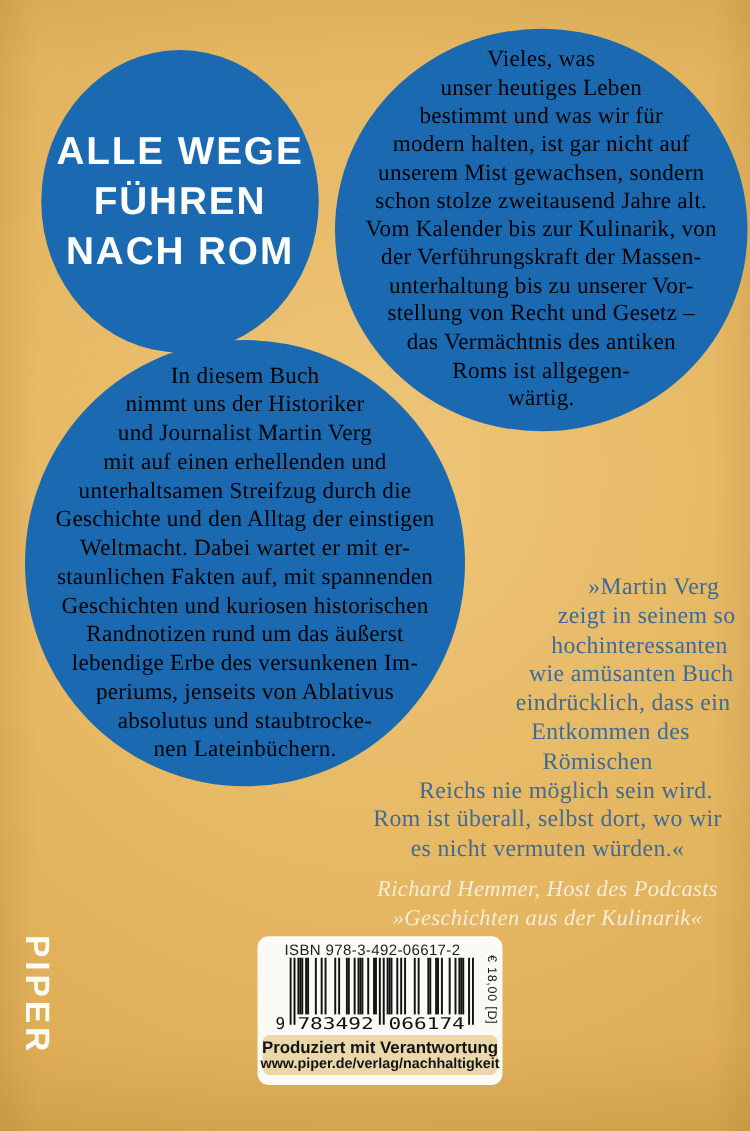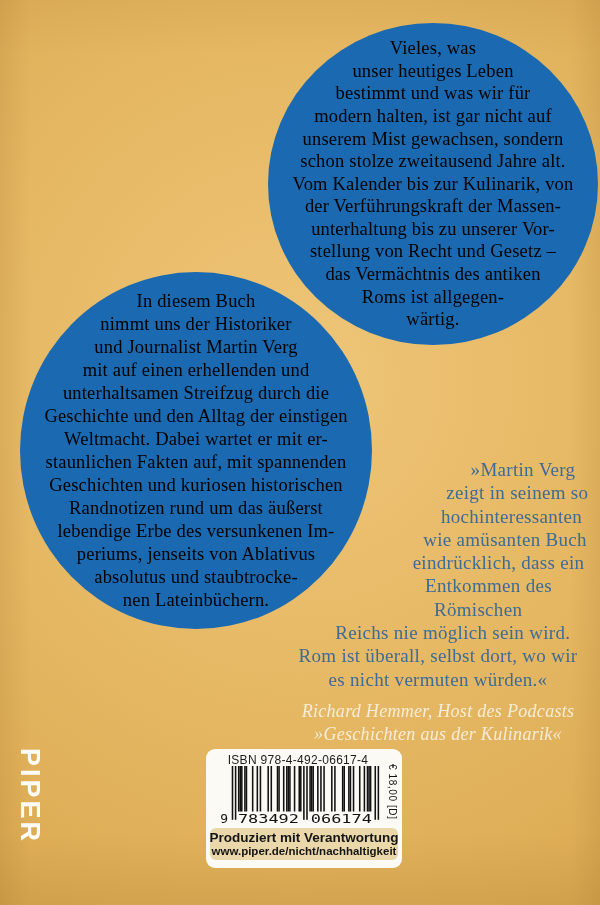--- a/index.html
+++ b/index.html
@@ -85,20 +85,25 @@
     font-family:"Liberation Sans",sans-serif;color:#141414;
   }
   .eco-claim{font-size:13.5px;font-weight:700;line-height:15px;white-space:nowrap;}
   .eco-url{font-size:11.5px;font-weight:700;line-height:13px;white-space:nowrap;}
 </style>
 </head>
 <body>
 
 <div class="cover">
 
+  <div class="circle title-circle">
+    <div class="title-text">ALLE WEGE
+FÜHREN
+NACH ROM</div>
+  </div>
 
   <div class="circle blurb-circle">
     <div class="circle-text">Vieles, was
 unser heutiges Leben
 bestimmt und was wir für
 modern halten, ist gar nicht auf
 unserem Mist gewachsen, sondern
 schon stolze zweitausend Jahre alt.
 Vom Kalender bis zur Kulinarik, von
 der Verführungskraft der Massen-
@@ -137,21 +142,21 @@
 Reichs nie möglich sein wird.
 Rom ist überall, selbst dort, wo wir
 es nicht vermuten würden.«</div>
     <div class="quote-attribution">Richard Hemmer, Host des Podcasts
 »Geschichten aus der Kulinarik«</div>
   </div>
 
   <div class="publisher">PIPER</div>
 
   <div class="isbn-label">
-    <div class="isbn-line">ISBN 978-4-492-06617-4</div>
+    <div class="isbn-line">ISBN 978-3-492-06617-2</div>
     <div class="barcode">
         <svg viewBox="-12 0 156 58" xmlns="http://www.w3.org/2000/svg">
           <rect x="0" y="0" width="1.5" height="52" fill="#121212"></rect>
           <rect x="3" y="0" width="1.5" height="52" fill="#121212"></rect>
           <rect x="6" y="0" width="1.5" height="44" fill="#121212"></rect>
           <rect x="7.5" y="0" width="1.5" height="44" fill="#121212"></rect>
           <rect x="9" y="0" width="1.5" height="44" fill="#121212"></rect>
           <rect x="12" y="0" width="1.5" height="44" fill="#121212"></rect>
           <rect x="13.5" y="0" width="1.5" height="44" fill="#121212"></rect>
           <rect x="19.5" y="0" width="1.5" height="44" fill="#121212"></rect>
@@ -191,17 +196,17 @@
           <rect x="138" y="0" width="1.5" height="52" fill="#121212"></rect>
           <rect x="141" y="0" width="1.5" height="52" fill="#121212"></rect>
           <text x="-11" y="55" style="font-family:'DejaVu Sans Mono',monospace;font-size:12.5px;fill:#121212;">9</text>
           <text x="6" y="55" textLength="59" lengthAdjust="spacingAndGlyphs" style="font-family:'DejaVu Sans Mono',monospace;font-size:12.5px;fill:#121212;">783492</text>
           <text x="76.5" y="55" textLength="59" lengthAdjust="spacingAndGlyphs" style="font-family:'DejaVu Sans Mono',monospace;font-size:12.5px;fill:#121212;">066174</text>
         </svg>
       </div>
     <div class="price">€ 18,00 [D]</div>
     <div class="eco-strip">
       <div class="eco-claim">Produziert mit Verantwortung</div>
-      <div class="eco-url">www.piper.de/nicht/nachhaltigkeit</div>
+      <div class="eco-url">www.piper.de/verlag/nachhaltigkeit</div>
     </div>
   </div>
 
 </div>
 
 </body></html>

